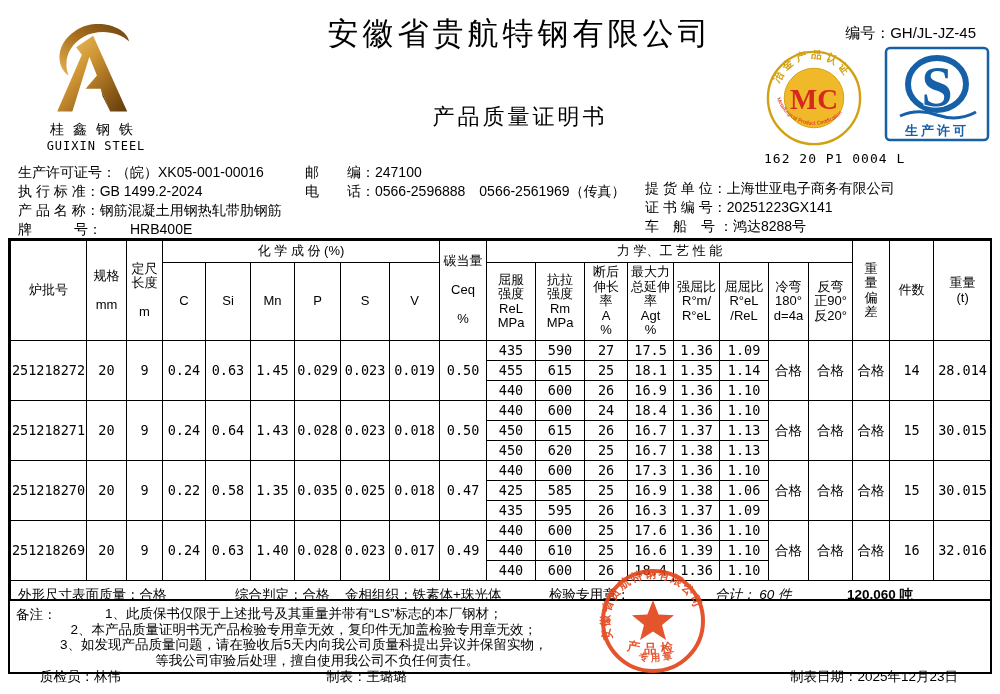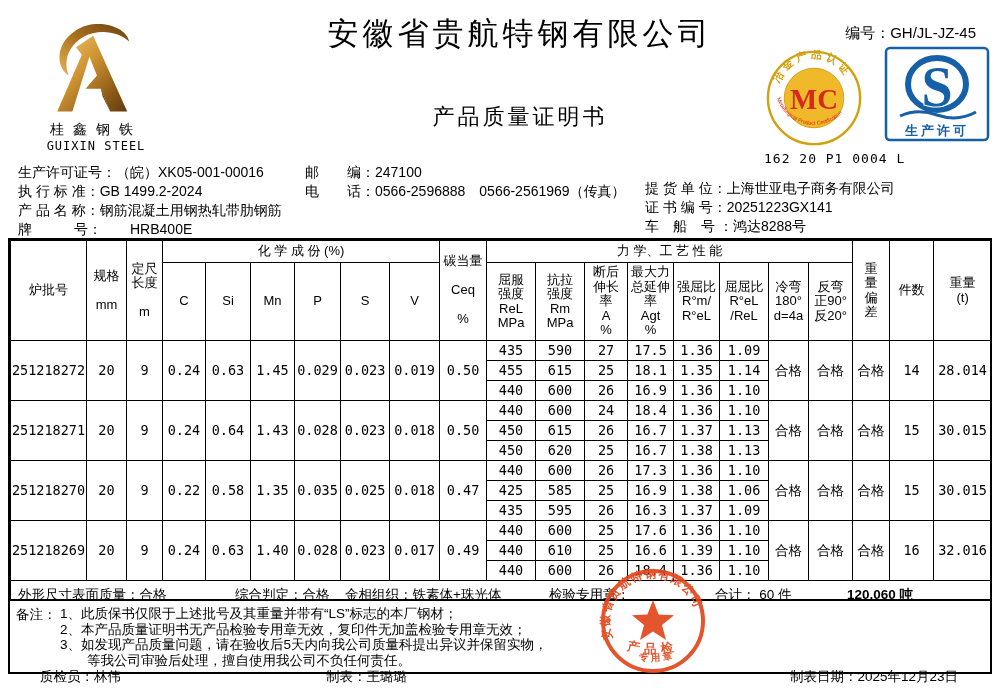--- a/index.html
+++ b/index.html
@@ -37,25 +37,25 @@
   .qtable thead tr.group-row { height:22px; }
   .qtable thead tr.sub-row { height:78px; }
   .qtable tbody td { font-size:13.5px; height:19px; line-height:19px;
     font-family:"DejaVu Sans Mono", monospace; white-space:nowrap; }
   .qtable td.cjk { font-family:"Liberation Sans", sans-serif; }
   .vert-head { line-height:15px; }
   
   .summary-cell { position:relative; height:27px; font-size:13.5px; }
   .summary-cell span { position:absolute; top:0; height:27px; line-height:27px; white-space:nowrap; }
   .sum-surface { left:7px; } .sum-judge { left:224px; } .sum-metal { left:334px; }
-  .sum-stamp { left:538px; } .sum-total { left:704px; } .sum-weight { left:836px;font-weight:bold; }
+  .sum-stamp { left:538px; } .sum-total { left:704px;font-style:italic; } .sum-weight { left:836px;font-weight:bold; }
   
   .remarks { display:flex; border-top:1px solid #000; padding:5px 20px 4px 6px; min-height:63px; font-size:13.5px; }
   .remarks-label { width:44px; white-space:nowrap; }
-  .remark-line { line-height:15.5px; white-space:pre; }
+  .remark-line { line-height:15.5px; white-space:pre;text-align:center; }
   
   .stamp { position:absolute; left:598px; top:566px; width:110px; height:110px; opacity:.92; z-index:5; }
   
   .footer { position:absolute; left:0; top:668px; width:1000px; font-size:13.5px; }
   .footer span { position:absolute; white-space:nowrap; }
   .f-inspector { left:40px; } .f-preparer { left:326px; } .f-date { left:790px; }
 </style>
 </head>
 <body>
 

